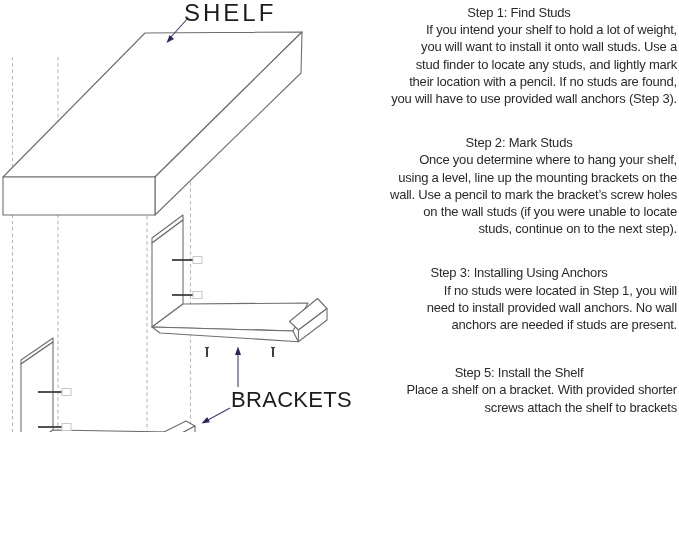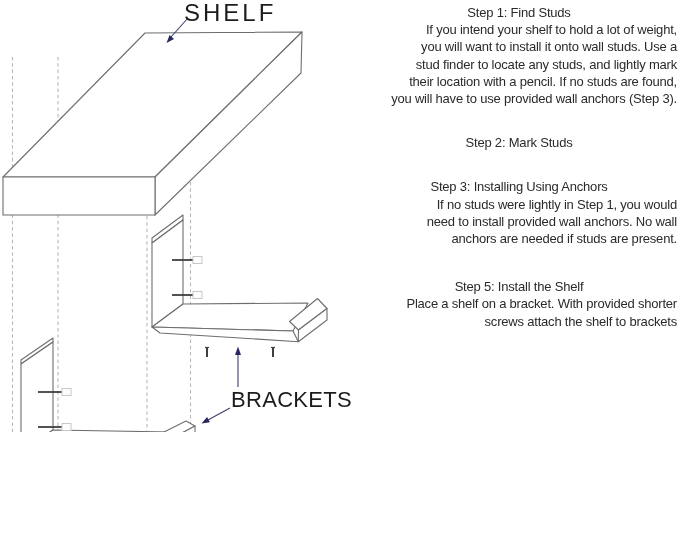--- a/index.html
+++ b/index.html
@@ -117,24 +117,29 @@
     <div class="step">
       <div class="step-heading">Step 1: Find Studs</div>
       <div class="step-body">If you intend your shelf to hold a lot of weight,
 you will want to install it onto wall studs. Use a
 stud finder to locate any studs, and lightly mark
 their location with a pencil. If no studs are found,
 you will have to use provided wall anchors (Step 3).</div>
     </div>
     <div class="step">
       <div class="step-heading">Step 2: Mark Studs</div>
+      <div class="step-body">Once you determine where to hang your shelf,
+using a level, line up the mounting brackets on the
+wall. Use a pencil to mark the bracket’s screw holes
+on the wall studs (if you were unable to locate
+studs, continue on to the next step).</div>
     </div>
     <div class="step">
       <div class="step-heading">Step 3: Installing Using Anchors</div>
-      <div class="step-body">If no studs were lightly in Step 1, you would
+      <div class="step-body">If no studs were located in Step 1, you will
 need to install provided wall anchors. No wall
 anchors are needed if studs are present.</div>
     </div>
     <div class="step">
       <div class="step-heading">Step 5: Install the Shelf</div>
       <div class="step-body">Place a shelf on a bracket. With provided shorter
 screws attach the shelf to brackets</div>
     </div>
   </div>
 

